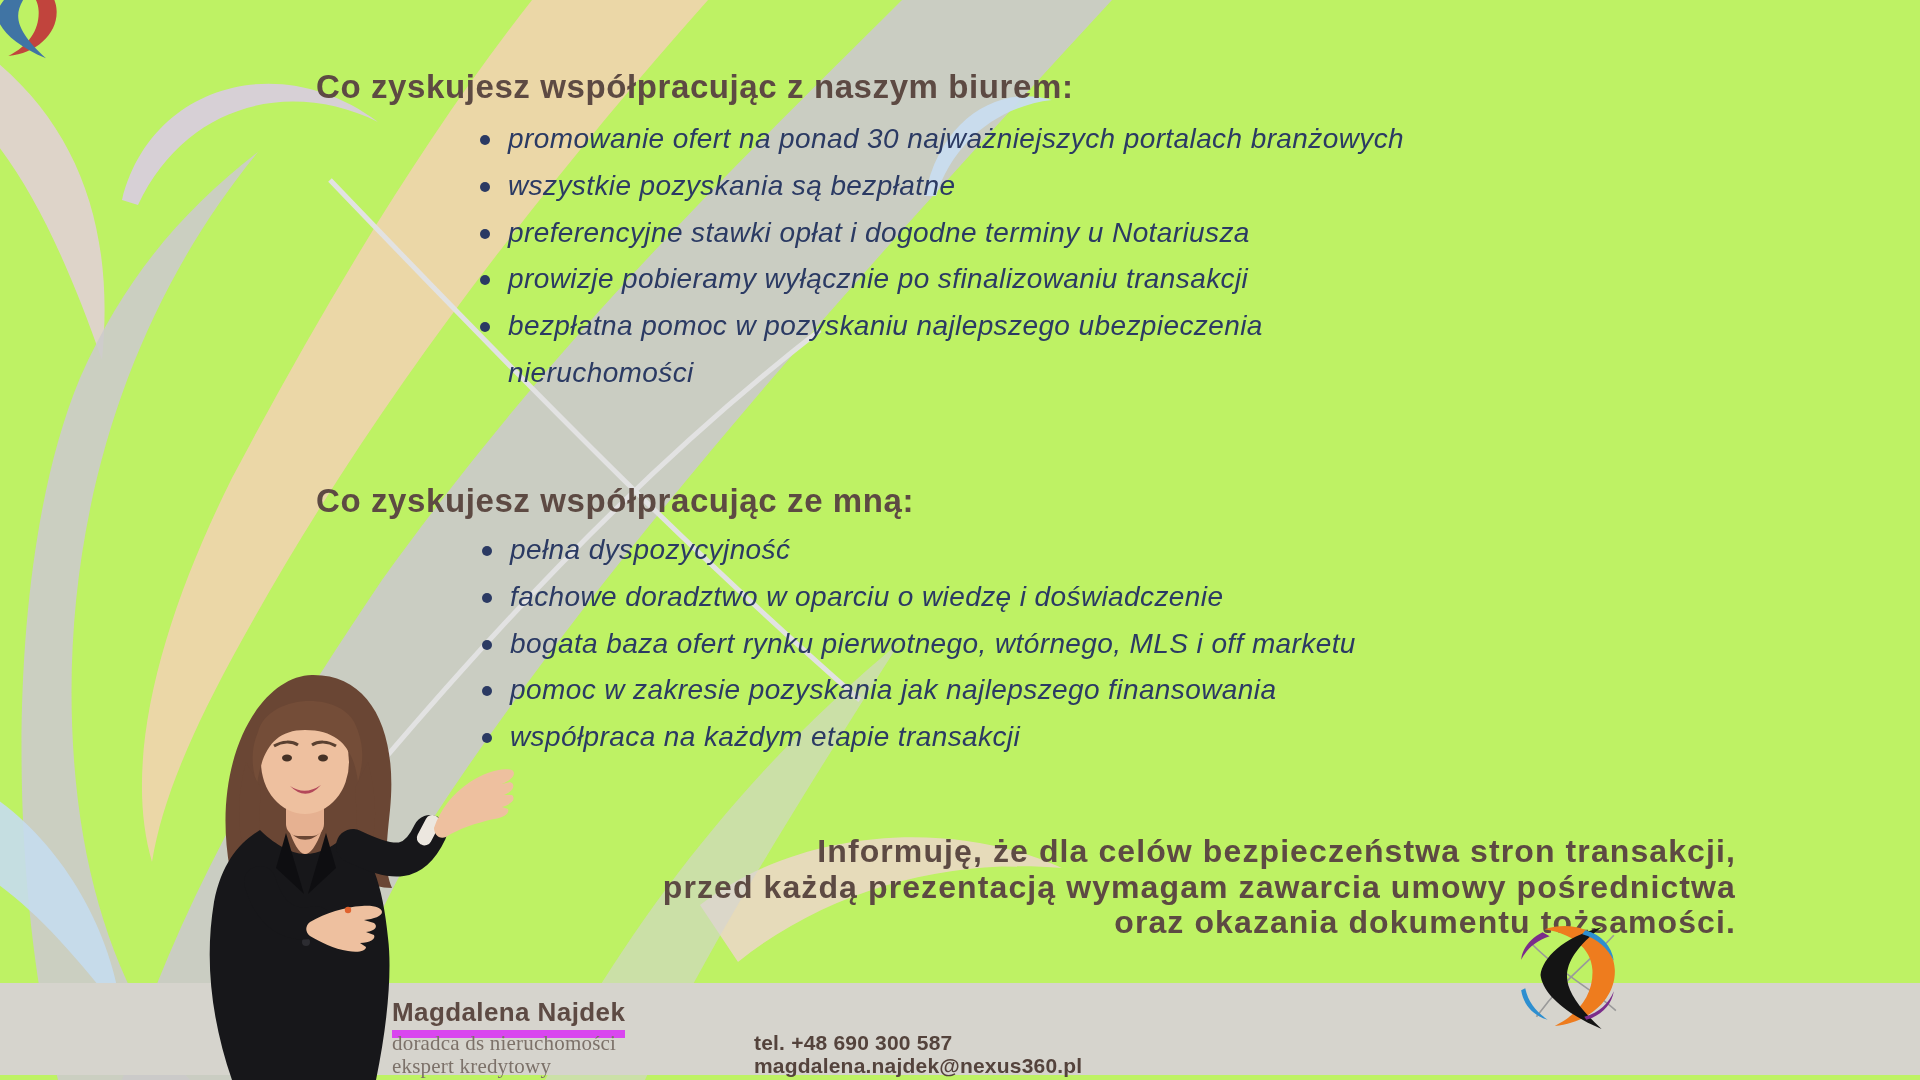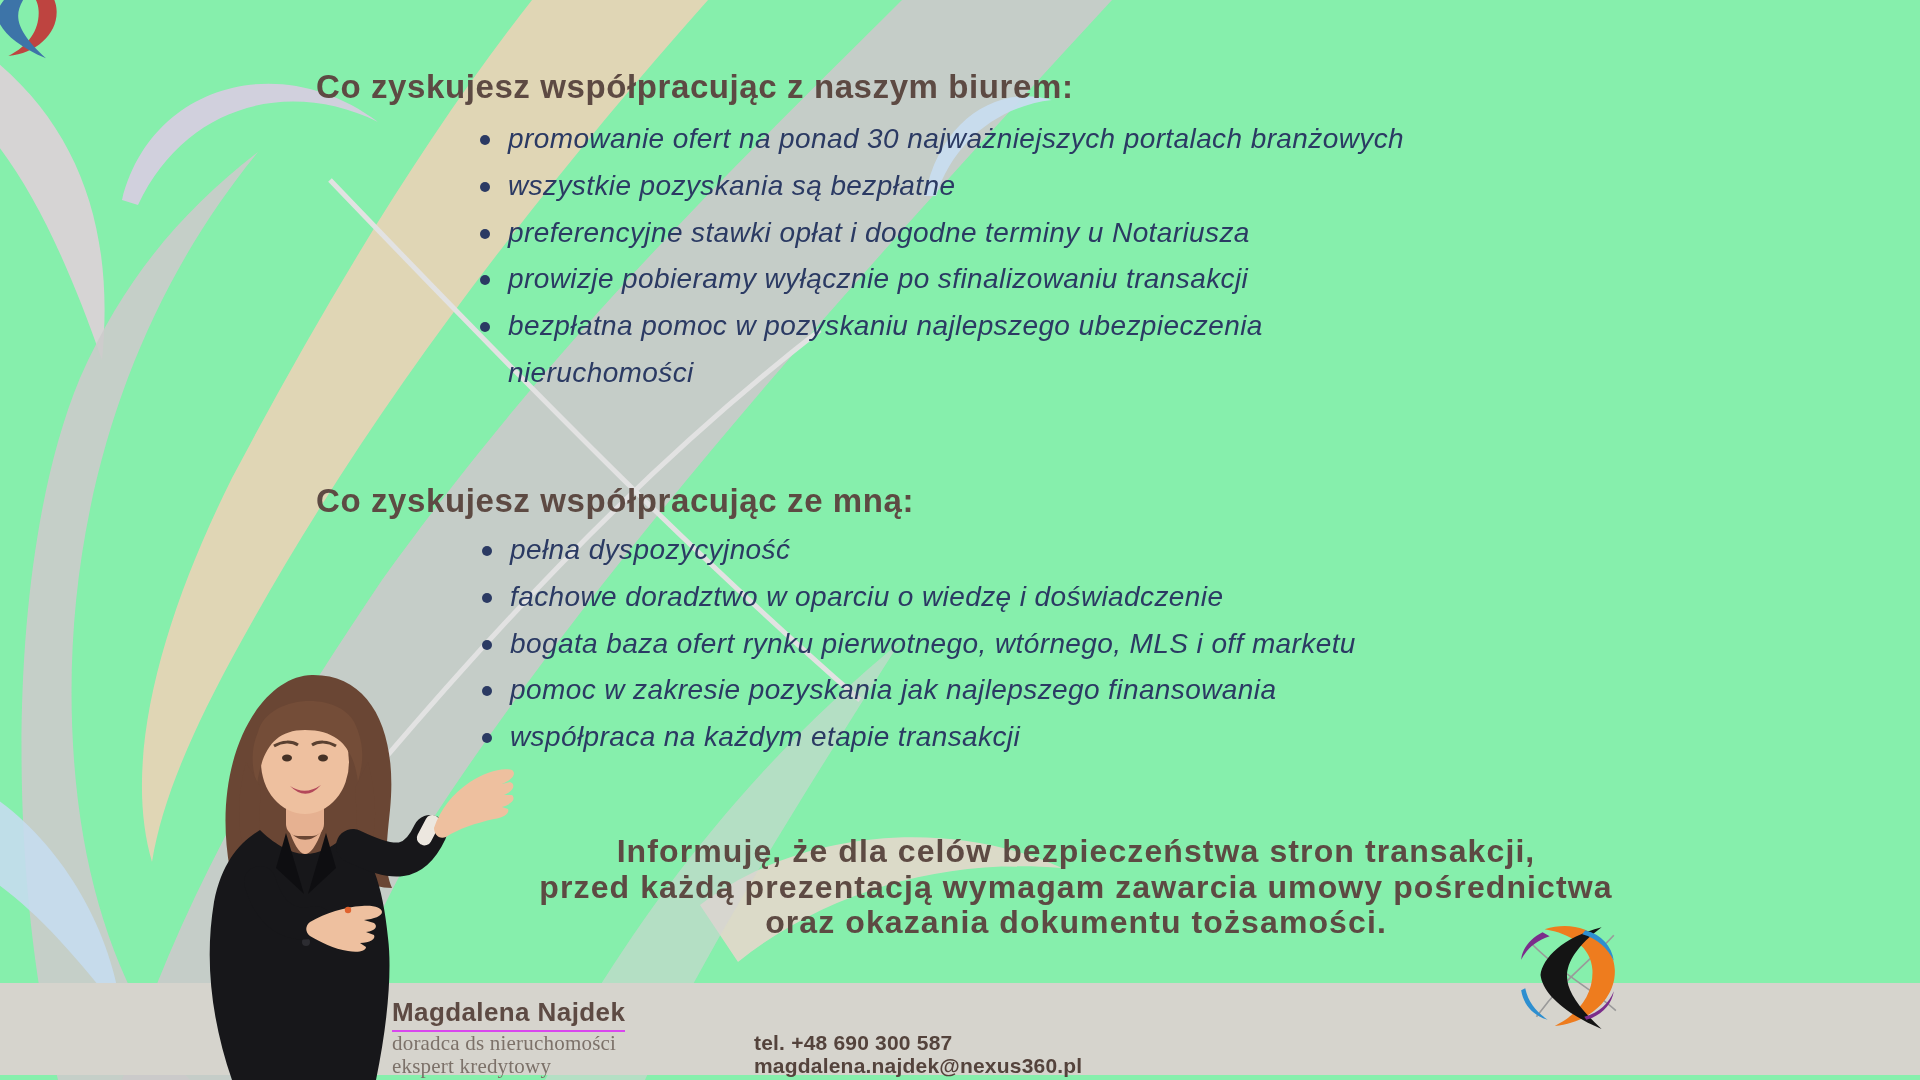--- a/index.html
+++ b/index.html
@@ -1,19 +1,19 @@
 <!DOCTYPE html>
 <html><head>
 <meta charset="utf-8">
 <style>
   * { margin:0; padding:0; box-sizing:border-box; }
   html,body { background:#ffffff; }
   #stage {
     position:relative; width:1920px; height:1080px;
-    overflow:hidden; background:#86efac;
+    overflow:hidden; background:#bef264;
     font-family:"Liberation Sans", sans-serif;
   }
   svg { display:block; }
   .layer { position:absolute; }
 
   
   #watermark { left:0; top:0; width:1920px; height:1080px; z-index:0; pointer-events:none; }
 
   
   .heading {
@@ -35,35 +35,35 @@
   ul.bullets li::before {
     content:""; position:absolute; left:2px; top:19px;
     width:10px; height:10px; border-radius:50%; background:#2b3a63;
   }
   #bullets-1 { left:478px; top:116px; }
   #bullets-1 li:last-child { white-space:normal; max-width:950px; }
   #bullets-2 { left:480px; top:527px; }
 
   
   #notice {
-    position:absolute; left:426px; top:834px; width:1300px; z-index:2;
-    text-align:center; color:#5d4a43; font-weight:bold;
+    position:absolute; left:436px; top:834px; width:1300px; z-index:2;
+    text-align:right; color:#5d4a43; font-weight:bold;
     font-size:32px; letter-spacing:1.1px; line-height:35.5px;
   }
 
   
   #bottom-bar {
     position:absolute; left:0; top:983px; width:1920px; height:92px;
     background:#d6d4cd; z-index:1;
   }
 
   #footer-name {
     position:absolute; left:392px; top:997px; z-index:2;
     font-size:26px; font-weight:bold; color:#5d4a43;
-    border-bottom:2px solid #d946ef; padding-bottom:2px; letter-spacing:0.4px;
+    border-bottom:8px solid #d946ef; padding-bottom:2px; letter-spacing:0.4px;
   }
   #footer-roles {
     position:absolute; left:392px; top:1032px; z-index:2;
     font-size:21px; line-height:22.5px; color:#7c7169; letter-spacing:0.2px;font-family:Liberation Serif, serif;
   }
   #footer-contact {
     position:absolute; left:754px; top:1032px; z-index:2;
     font-size:21px; line-height:22.5px; font-weight:bold; color:#54433c; letter-spacing:0.2px;
   }
   #footer-website {

